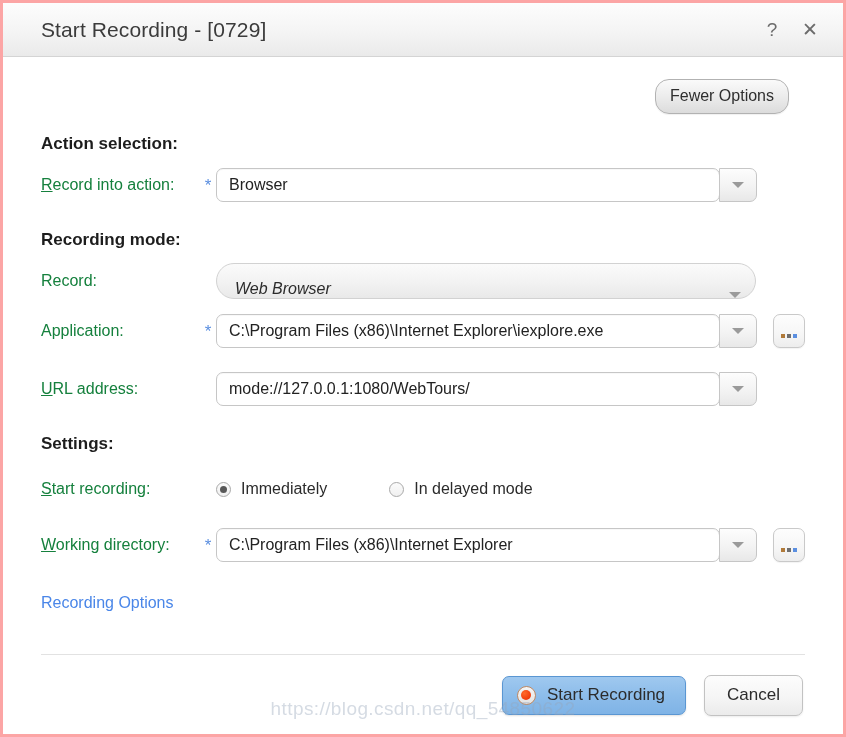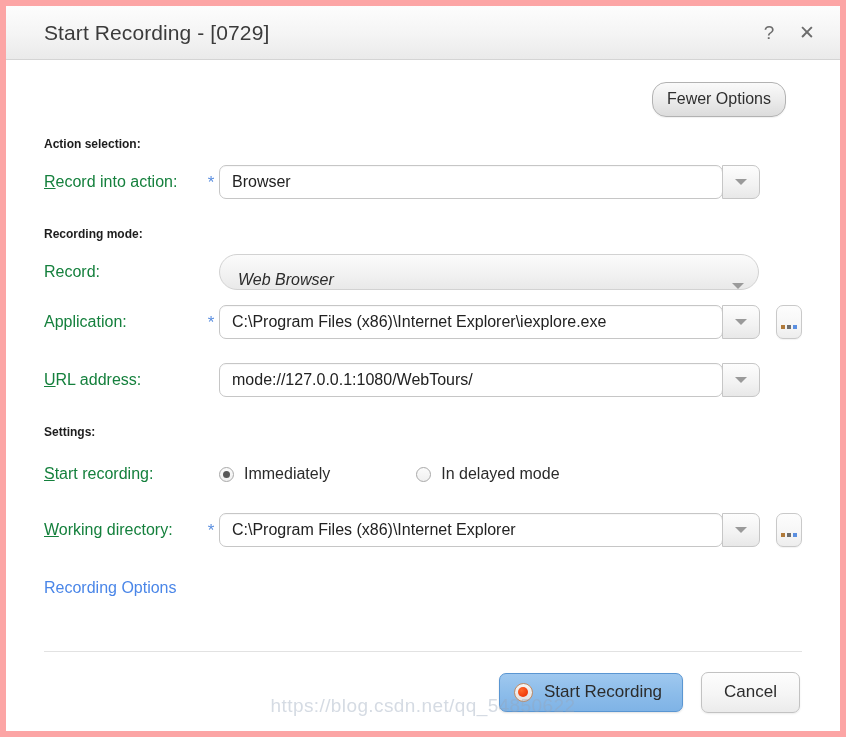--- a/index.html
+++ b/index.html
@@ -12,21 +12,21 @@
     font-family: "Liberation Sans", sans-serif;
     -webkit-font-smoothing: antialiased;
   }
 
   .dialog {
     position: relative;
     width: 846px;
     height: 737px;
     background: #ffffff;
     box-sizing: border-box;
-    border: 6px solid #fca5a5;
+    border: 3px solid #fca5a5;
     overflow: hidden;
   }
 
   
   .titlebar {
     position: relative;
     height: 54px;
     background: linear-gradient(to bottom, #fdfdfd 0%, #f4f4f4 55%, #eaeaea 100%);
     border-bottom: 1px solid #d4d4d4;
     display: flex;
@@ -81,21 +81,21 @@
     background: linear-gradient(to bottom, #fafafa 0%, #ececec 50%, #dcdcdc 100%);
     border: 1px solid #b2b2b2;
     border-radius: 14px;
     padding: 7px 14px 8px;
     cursor: default;
     box-shadow: 0 1px 1px rgba(0,0,0,0.06);
     white-space: nowrap;
   }
 
   .section-title {
-    font-size: 12px;
+    font-size: 17px;
     font-weight: bold;
     color: #1d1d1d;
     margin-top: 26px;
     margin-bottom: 6px;
   }
   .section-title.first { margin-top: 20px; }
 
   .field-row {
     display: flex;
     align-items: center;
@@ -201,21 +201,21 @@
   .dots i {
     display: block;
     width: 4px;
     height: 4px;
     background: #b07a3a;
   }
   .dots i:nth-child(2) { background: #6f6f6f; }
   .dots i:nth-child(3) { background: #5b8fe0; }
 
   
-  .radio-group { display: flex; align-items: center; gap: 24px; }
+  .radio-group { display: flex; align-items: center; }
   .radio-item {
     display: flex;
     align-items: center;
     font-size: 16px;
     color: #2b2b2b;
     cursor: default;
     white-space: nowrap;
   }
   .radio-item + .radio-item { margin-left: 62px; }
   .radio-dot {

